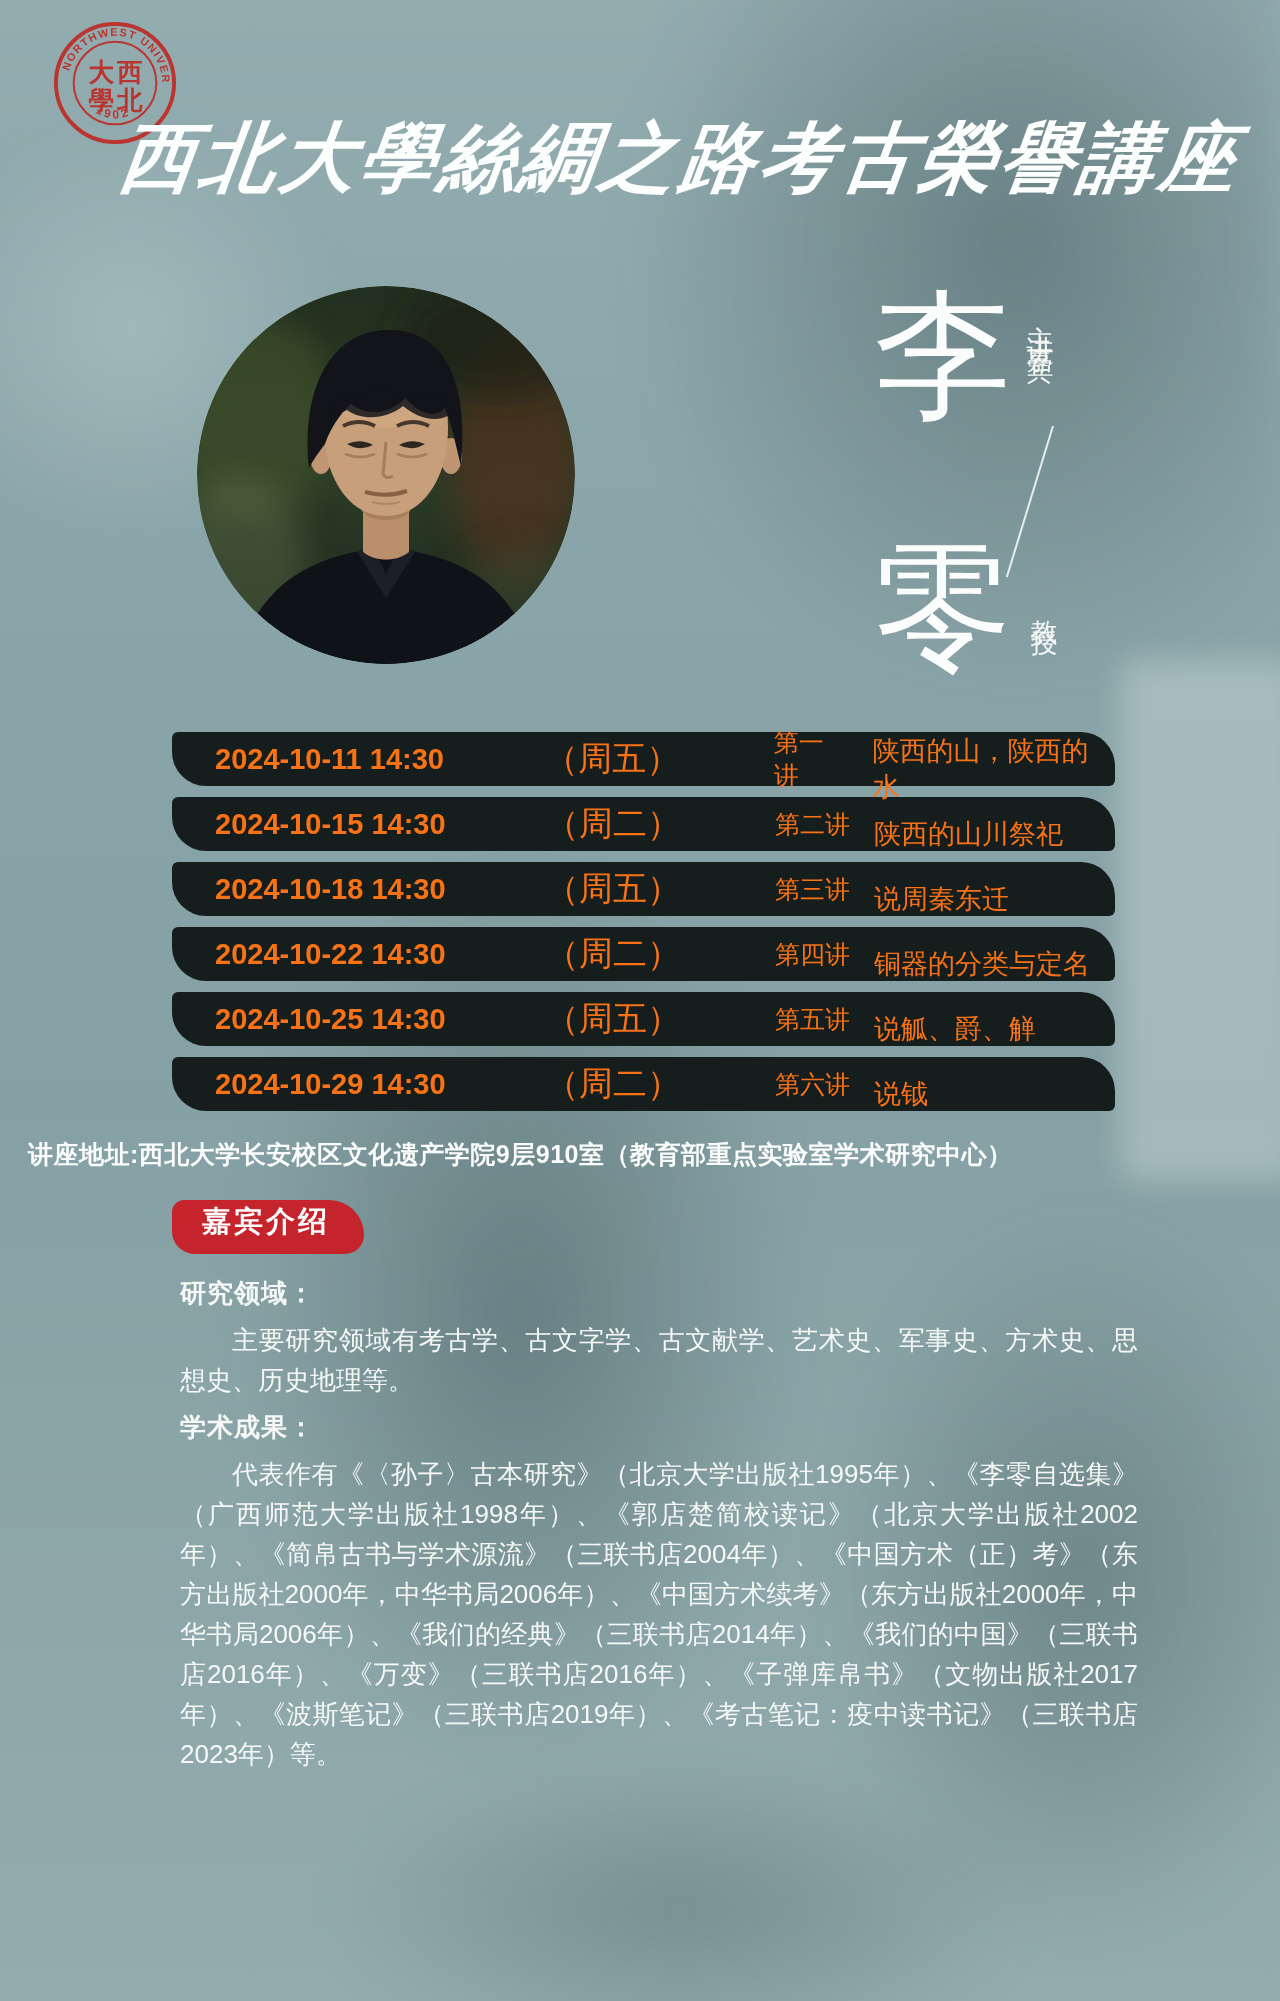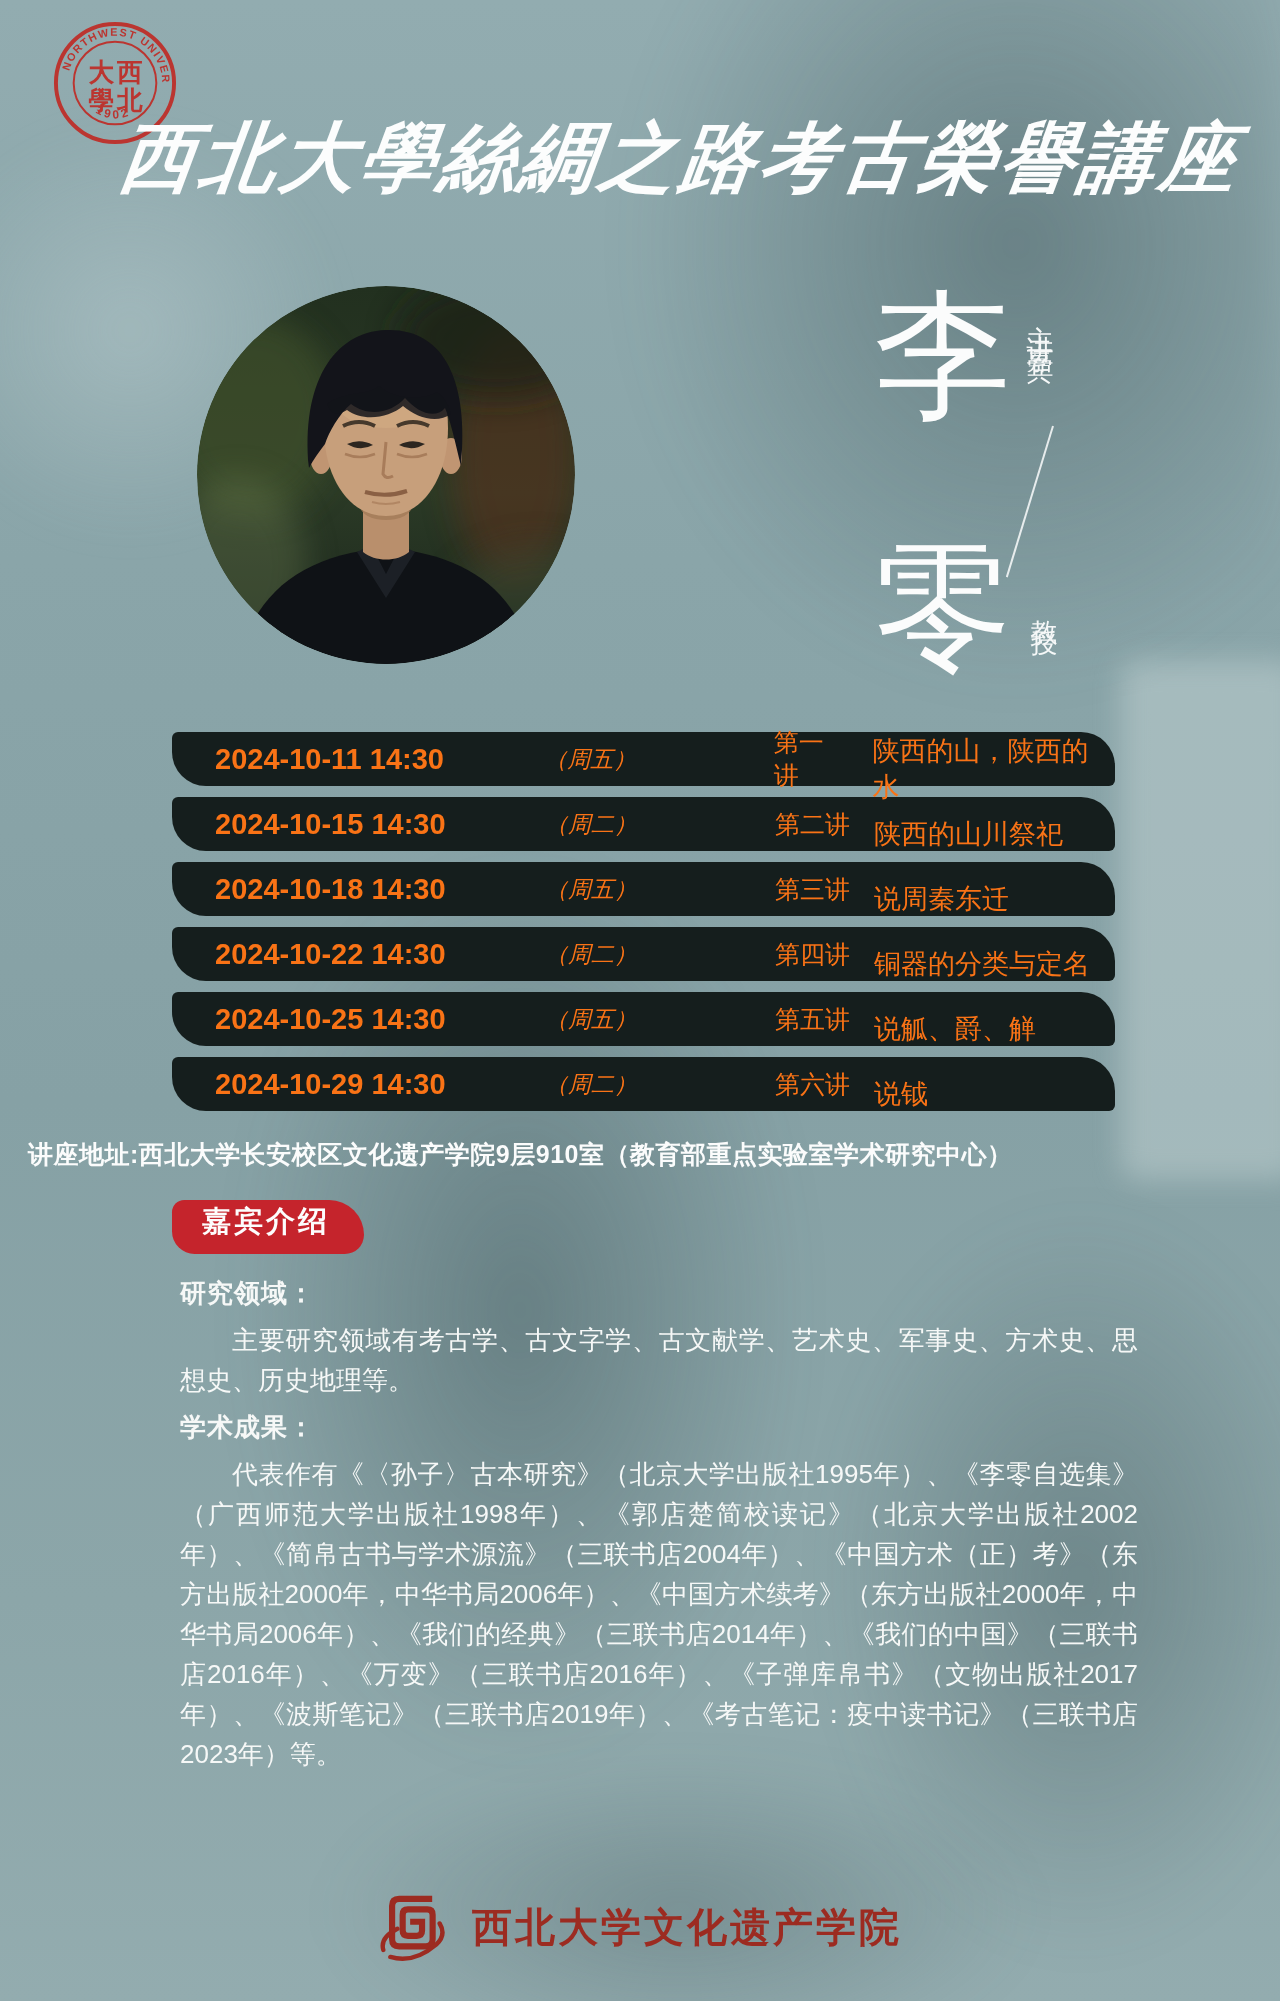--- a/index.html
+++ b/index.html
@@ -55,21 +55,21 @@
 
   
   .schedule{position:absolute;left:172px;top:732px;width:943px;}
   .bar{
     height:54px;margin-bottom:11px;background:#151e1d;
     border-radius:6px 34px 6px 34px;
     display:flex;align-items:center;padding-left:43px;box-sizing:border-box;
     color:#f97316;
   }
   .bar .date{width:330px;font-weight:bold;font-size:29px;letter-spacing:0px;}
-  .bar .weekday{width:168px;font-size:23px;font-style:italic;}
+  .bar .weekday{width:168px;font-size:34px;}
   .bar .session{margin-left:62px;font-size:25px;}
   .bar .topic{margin-left:24px;font-size:27px;margin-top:20px;}
 
   
   .venue{
     position:absolute;left:0;top:1138px;width:1280px;text-align:left;
     font-size:25px;font-weight:bold;color:#fbfcfc;white-space:nowrap;letter-spacing:0.5px;padding-left:28px;
   }
 
   
@@ -238,21 +238,14 @@
 
   <div class="badge">嘉宾介绍</div>
 
   <div class="intro">
     <p class="heading">研究领域：</p>
     <p>主要研究领域有考古学、古文字学、古文献学、艺术史、军事史、方术史、思想史、历史地理等。</p>
     <p class="heading">学术成果：</p>
     <p>代表作有《〈孙子〉古本研究》（北京大学出版社1995年）、《李零自选集》（广西师范大学出版社1998年）、《郭店楚简校读记》（北京大学出版社2002年）、《简帛古书与学术源流》（三联书店2004年）、《中国方术（正）考》（东方出版社2000年，中华书局2006年）、《中国方术续考》（东方出版社2000年，中华书局2006年）、《我们的经典》（三联书店2014年）、《我们的中国》（三联书店2016年）、《万变》（三联书店2016年）、《子弹库帛书》（文物出版社2017年）、《波斯笔记》（三联书店2019年）、《考古笔记：疫中读书记》（三联书店2023年）等。</p>
   </div>
 
-  <div class="footer">
-    <svg class="footer-logo" viewBox="0 0 84 88">
-      <path d="M58,12 H24 Q16,12 16,20 V58 Q16,66 24,66 H54 Q62,66 62,58 V30 Q62,24 56,24 H34 Q28,24 28,30 V48 Q28,54 34,54 H44 Q50,54 50,48 V38 H40" fill="none" stroke="#9c2b21" stroke-width="7" stroke-linecap="square"></path>
-      <path d="M6,70 Q2,56 22,46 M14,78 Q40,86 66,64 Q78,53 70,40" fill="none" stroke="#9c2b21" stroke-width="5" stroke-linecap="round"></path>
-    </svg>
-    <div class="footer-org">西北大学文化遗产学院</div>
-  </div>
 
 </div>
 
 </body></html>

